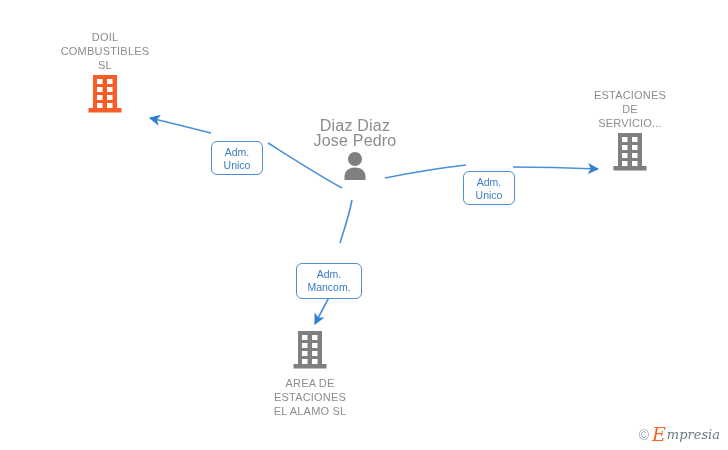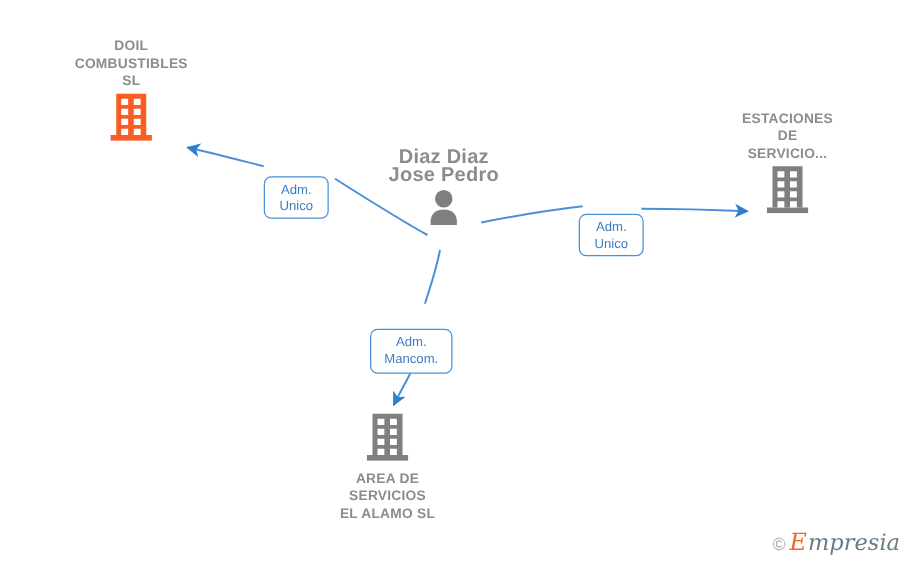--- a/index.html
+++ b/index.html
@@ -32,21 +32,21 @@
     position: absolute;
     text-align: center;
     width: 130px;
   }
   .node-label {
     font-size: 11px;
     line-height: 14px;
     color: #8c8c8c;
     letter-spacing: 0.2px;
     white-space: pre-line;
-    font-weight: bold;
+    font-weight: normal;
   }
   .node-label.person {
     color: #8c8c8c;
     font-size: 16px;
     line-height: 15px;
   }
   .icon-wrap {
     display: block;
     margin: 2px auto 0 auto;
     line-height: 0;
@@ -87,21 +87,21 @@
     font-family: "DejaVu Serif", serif;
     font-style: italic;
     font-size: 19px;
     color: #f26722;
     line-height: 1;
     margin-right: -2px;
   }
   .wm-rest {
     font-family: "DejaVu Serif", serif;
     font-style: italic;
-    font-size: 18px;
+    font-size: 13px;
     color: #6a7b88;
     line-height: 1;
   }
 </style>
 </head>
 <body>
 
 <div id="canvas">
 
   <svg id="edges" viewBox="0 0 728 450" width="728" height="450">
@@ -182,21 +182,21 @@
           <rect x="9" y="13" width="5.5" height="5"></rect>
           <rect x="19" y="13" width="5.5" height="5"></rect>
           <rect x="9" y="21" width="5.5" height="5"></rect>
           <rect x="19" y="21" width="5.5" height="5"></rect>
           <rect x="9" y="29" width="5.5" height="5"></rect>
           <rect x="19" y="29" width="5.5" height="5"></rect>
         </g>
       </svg>
     </span>
     <div class="node-label" style="margin-top:6px;">AREA DE
-SERVICIOS
+ESTACIONES
 EL ALAMO  SL</div>
   </div>
 
   <div class="node" style="left: 290px; top: 118px;">
     <div class="node-label person">Diaz Diaz
 Jose Pedro</div>
     <span class="icon-wrap">
       <svg width="32" height="32" viewBox="0 0 32 32" aria-hidden="true">
         <circle cx="16" cy="9" r="7" fill="#7f7f7f"></circle>
         <path d="M16 17.5c-7 0-10.5 4.2-10.5 9.5v3h21v-3c0-5.3-3.5-9.5-10.5-9.5z" fill="#7f7f7f"></path>

